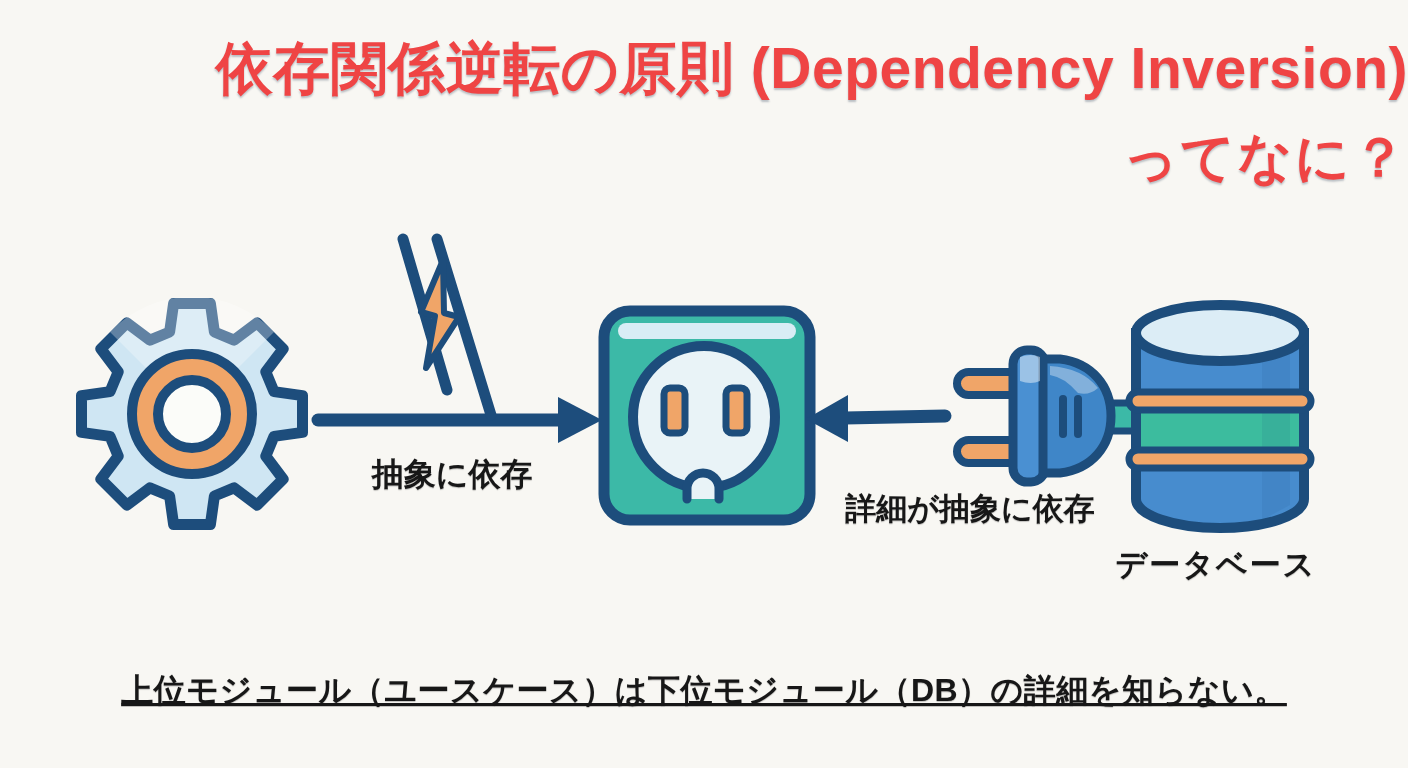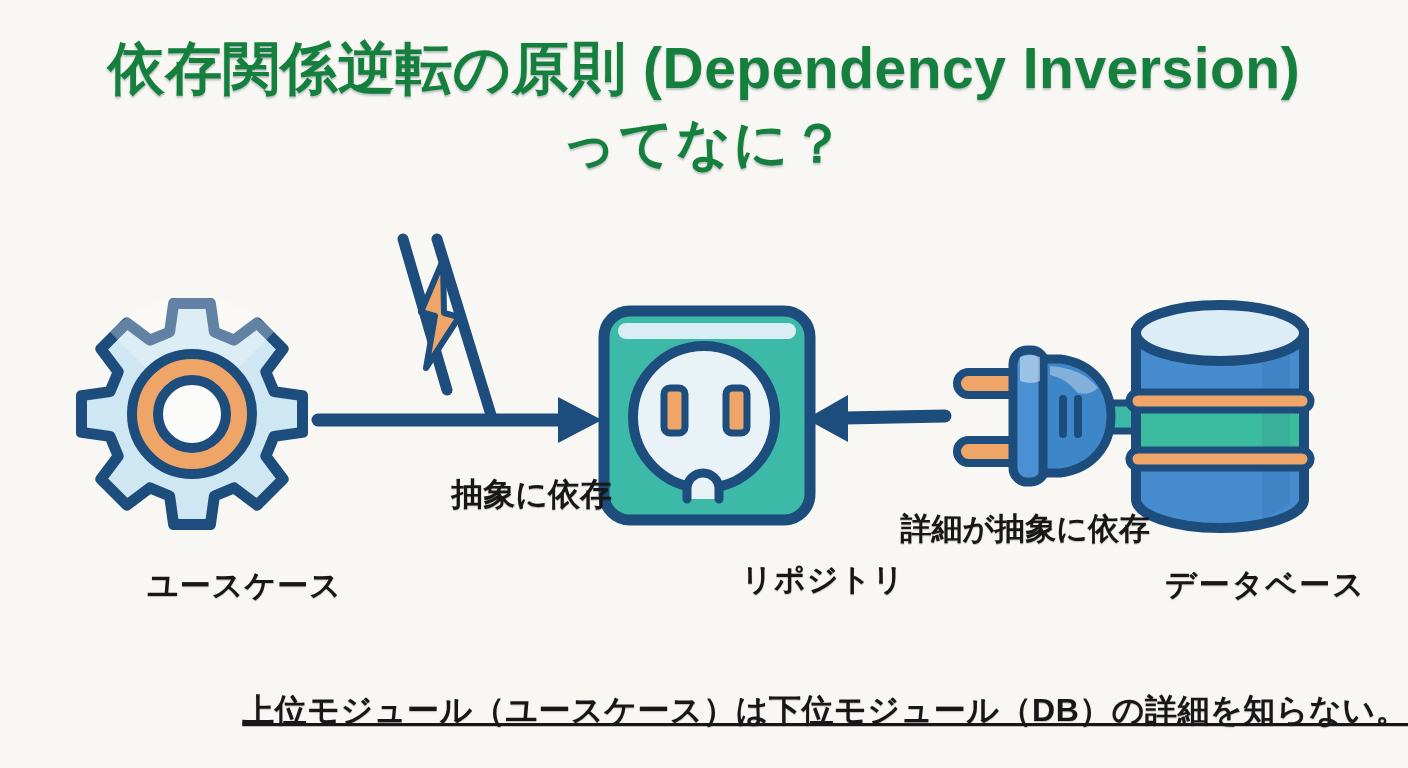--- a/index.html
+++ b/index.html
@@ -5,29 +5,28 @@
   * { margin:0; padding:0; box-sizing:border-box; }
   html,body { width:1408px; height:768px; }
   body { font-family:"Liberation Sans", sans-serif; }
   .canvas {
     position:relative; width:1408px; height:768px;
     background:#f8f7f3; overflow:hidden;
   }
   .art { position:absolute; left:0; top:0; width:1408px; height:768px; }
   .title {
     position:absolute; left:0; top:34px; width:100%;
-    text-align:center; color:#15803d; font-weight:bold;
+    text-align:right; color:#ef4444; font-weight:bold;
     text-shadow:0 2px 2px rgba(25,45,75,0.28);
   }
   .title-line1 { font-size:57px; line-height:1.2; letter-spacing:0.5px; }
-  .title-line2 { font-size:54px; line-height:1.25; margin-top:8px; letter-spacing:2px; }
+  .title-line2 { font-size:54px; line-height:1.25; margin-top:22px; letter-spacing:2px; }
   .label {
-    position:absolute; color:#171717; font-weight:bold; text-align:right;
+    position:absolute; color:#171717; font-weight:bold; text-align:center;
     text-shadow:0 1px 1px rgba(0,0,0,0.22);
-    margin-top:20px;
   }
   .lbl-usecase  { left:42px;  top:545px; width:300px; font-size:31px; letter-spacing:1px; }
   .lbl-abs      { left:292px; top:453px; width:320px; font-size:32px; }
   .lbl-repo     { left:505px; top:538px; width:400px; font-size:31px; line-height:1.45; letter-spacing:1px; }
   .lbl-det      { left:790px; top:488px; width:360px; font-size:31px; }
   .lbl-db       { left:1066px;top:544px; width:300px; font-size:31px; letter-spacing:2px; }
   .caption      { left:0;     top:669px; width:100%;  font-size:32px; letter-spacing:0.5px;text-decoration:underline; }
 </style>
 </head>
 <body>
@@ -89,26 +88,24 @@
       <rect x="957" y="440" width="88" height="23" rx="11.5" fill="#f0a568" stroke-width="8"></rect>
       <rect x="1013" y="350" width="32" height="132" rx="14" fill="#4a90d2" stroke-width="9"></rect>
       <path d="M1043,359 L1060,359 C1092,363 1111,386 1111,416 C1111,446 1092,469 1060,473 L1043,473 Z" fill="#3f86c8" stroke-width="9"></path>
       <path d="M1020,357 q11,-4 20,0 l0,24 q-9,4 -20,0 Z" fill="rgba(255,255,255,0.45)" stroke="none"></path>
       <path d="M1050,366 q32,2 48,22 q-9,8 -20,5 q-14,-16 -28,-18 Z" fill="rgba(255,255,255,0.35)" stroke="none"></path>
       <line x1="1063" y1="399" x2="1063" y2="434" stroke-width="8" stroke-linecap="round"></line>
       <line x1="1078" y1="399" x2="1078" y2="434" stroke-width="8" stroke-linecap="round"></line>
     </g>
   </svg>
 
-  <div class="label lbl-usecase">ユースケース</div>
 
   <div class="label lbl-abs">抽象に依存</div>
 
   <div class="label lbl-repo">
-    <div>リポジトリ</div>
   </div>
 
   <div class="label lbl-db">データベース</div>
 
   <div class="label lbl-det">詳細が抽象に依存</div>
 
   <div class="label caption">上位モジュール（ユースケース）は下位モジュール（DB）の詳細を知らない。</div>
 </div>
 
 </body></html>

